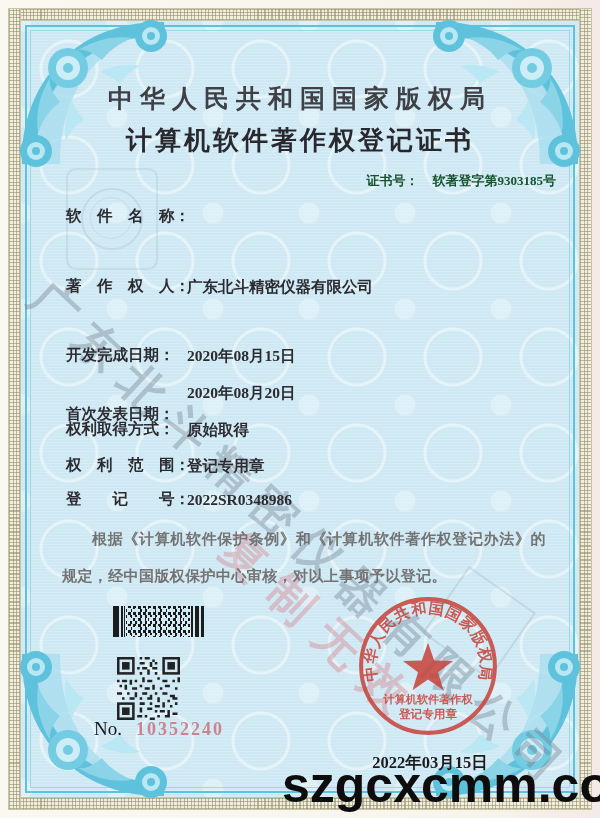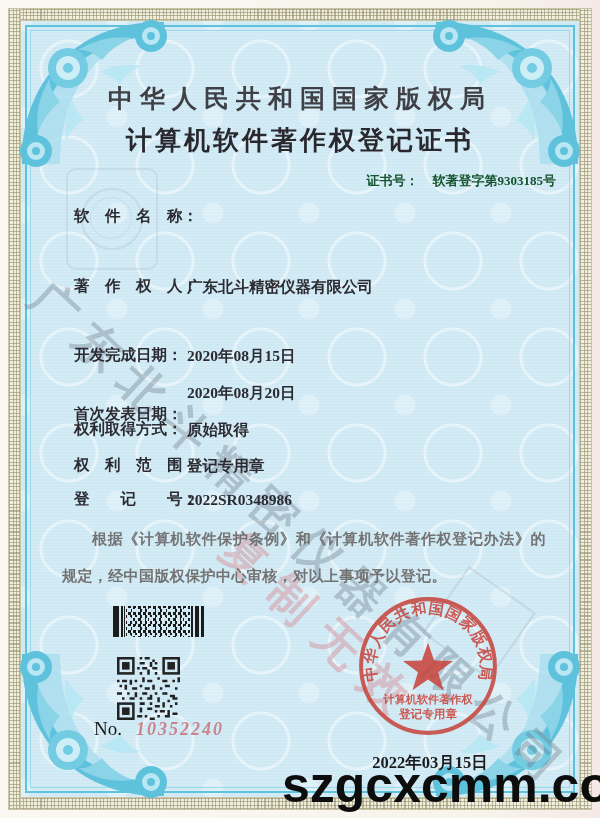--- a/index.html
+++ b/index.html
@@ -30,36 +30,36 @@
   .frameline{position:absolute;left:25px;top:25px;right:25px;bottom:25px;border:2px solid #5fc2dc;pointer-events:none;}
   .frameline2{position:absolute;left:30px;top:30px;right:30px;bottom:30px;border:1px solid #9bd9ea;pointer-events:none;}
   .corners{position:absolute;left:0;top:0;pointer-events:none;}
   .abs{position:absolute;}
   .title1{left:0;right:0;top:82px;text-align:center;font-family:"Liberation Serif",serif;
     font-size:25px;font-weight:700;letter-spacing:7px;color:#3f3f46;}
   .title2{left:0;right:0;top:123px;text-align:center;font-family:"Liberation Serif",serif;
     font-size:26px;font-weight:700;letter-spacing:3px;color:#28282e;}
   .certno{top:172px;right:44px;font-family:"Liberation Serif",serif;font-size:13px;font-weight:700;color:#14532d;}
   .certno .gap{display:inline-block;width:14px;}
-  .field-label{left:66px;font-size:15.5px;font-weight:700;color:#2b2b31;font-family:Liberation Sans, sans-serif;white-space:nowrap;padding-left:8px;}
+  .field-label{left:66px;font-size:15.5px;font-weight:700;color:#2b2b31;font-family:Liberation Sans, sans-serif;white-space:nowrap;}
   .field-value{left:187px;width:365px;font-size:15.5px;font-weight:700;color:#2b2b31;
     font-family:"Liberation Serif",serif;line-height:22px;}
   .statement{left:62px;top:521px;width:484px;font-size:15px;font-weight:700;color:#737373;
     font-family:"Liberation Serif",serif;line-height:37px;text-indent:2em;text-align:justify;letter-spacing:0.4px;}
   .emboss{left:66px;top:168px;width:88px;height:98px;border:2px solid rgba(150,170,188,0.40);
     border-radius:10px;opacity:0.55;}
   .emboss .c1{position:absolute;left:13px;top:18px;width:58px;height:58px;border:2px solid rgba(150,170,188,0.45);border-radius:50%;}
   .emboss .c2{position:absolute;left:22px;top:27px;width:40px;height:40px;border:1px solid rgba(150,170,188,0.40);border-radius:50%;}
   .ghost-square{left:438px;top:582px;width:78px;height:78px;border:2px solid rgba(160,175,190,0.30);transform:rotate(35deg);}
   .wm-company{left:58px;top:268px;width:700px;font-size:46px;font-weight:700;letter-spacing:14px;
     color:rgba(105,116,132,0.36);transform:rotate(43deg);transform-origin:0 0;white-space:nowrap;font-family:"Liberation Serif",serif;}
   .wm-copy{left:248px;top:518px;width:400px;font-size:46px;font-weight:700;letter-spacing:18px;
     color:rgba(214,125,135,0.40);transform:rotate(43deg);transform-origin:0 0;white-space:nowrap;font-family:"Liberation Serif",serif;}
   .noline{left:94px;top:718px;font-family:"Liberation Serif",serif;font-size:19px;color:#17171a;}
-  .noline .num{color:#c8858d;font-size:18px;letter-spacing:2px;margin-left:14px;font-weight:700;font-style:italic;}
+  .noline .num{color:#c8858d;font-size:18px;letter-spacing:2px;margin-left:14px;font-weight:700;}
   .issue-date{left:358px;top:728px;width:144px;text-align:center;font-family:"Liberation Serif",serif;
     font-size:16.5px;font-weight:700;color:#1b1b1e;margin-top:24px;}
   .site{left:282px;top:756px;font-size:50px;font-weight:600;color:#0d0d0d;letter-spacing:0;white-space:nowrap;z-index:9;}
   .seal{left:352px;top:590px;width:152px;height:152px;z-index:5;}
   .barcode{left:113px;top:606px;z-index:4;}
   .qrcode{left:117px;top:657px;z-index:4;}
 </style>
 </head>
 <body>
 

